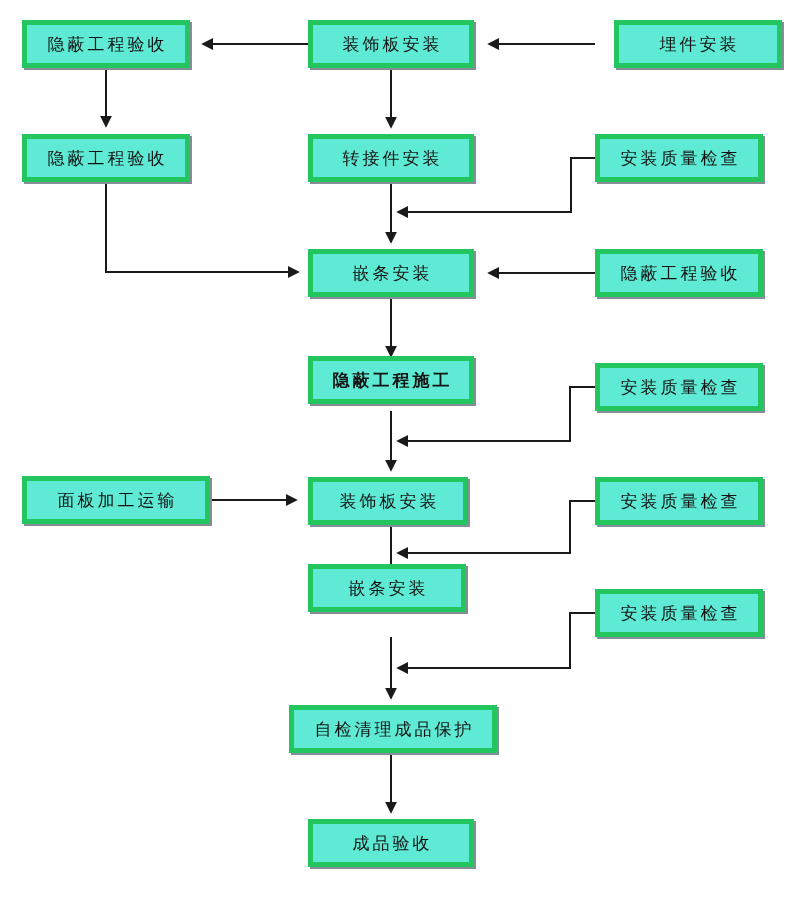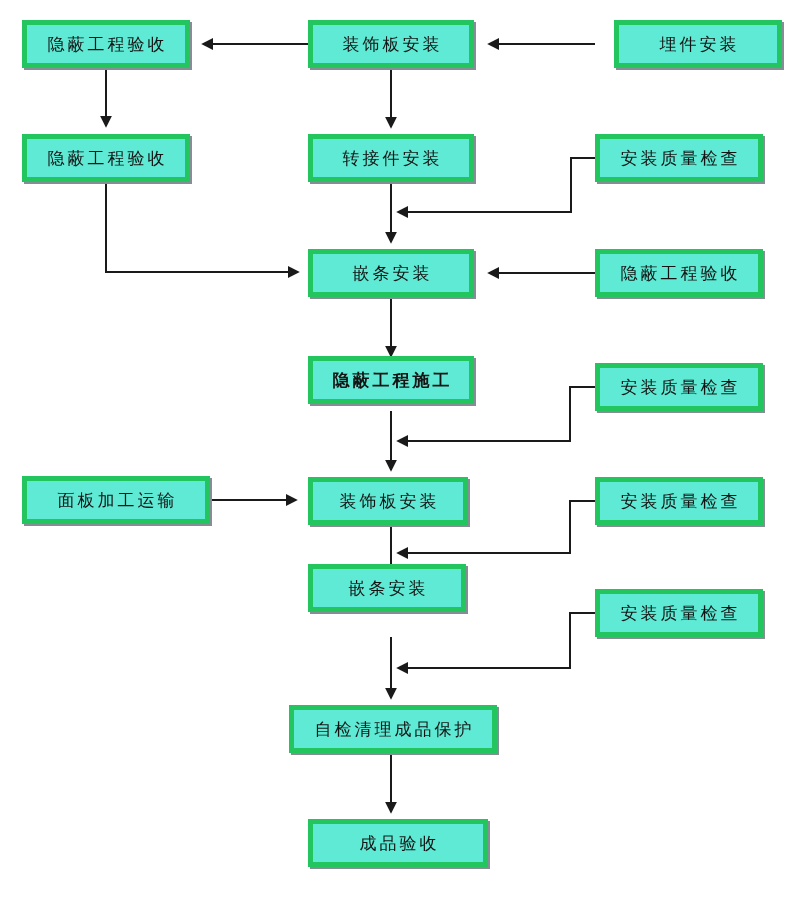--- a/index.html
+++ b/index.html
@@ -120,17 +120,17 @@
     <span class="node-label">嵌条安装</span>
   </div>
   <div class="node" style="left:595px; top:589px; width:168px;">
     <span class="node-label">安装质量检查</span>
   </div>
 
   <div class="node" style="left:289px; top:705px; width:208px;text-align:right;">
     <span class="node-label">自检清理成品保护</span>
   </div>
 
-  <div class="node" style="left:308px; top:819px; width:180px;">
+  <div class="node" style="left:308px; top:819px; width:166px;">
     <span class="node-label">成品验收</span>
   </div>
 
 </div>
 
 </body></html>

